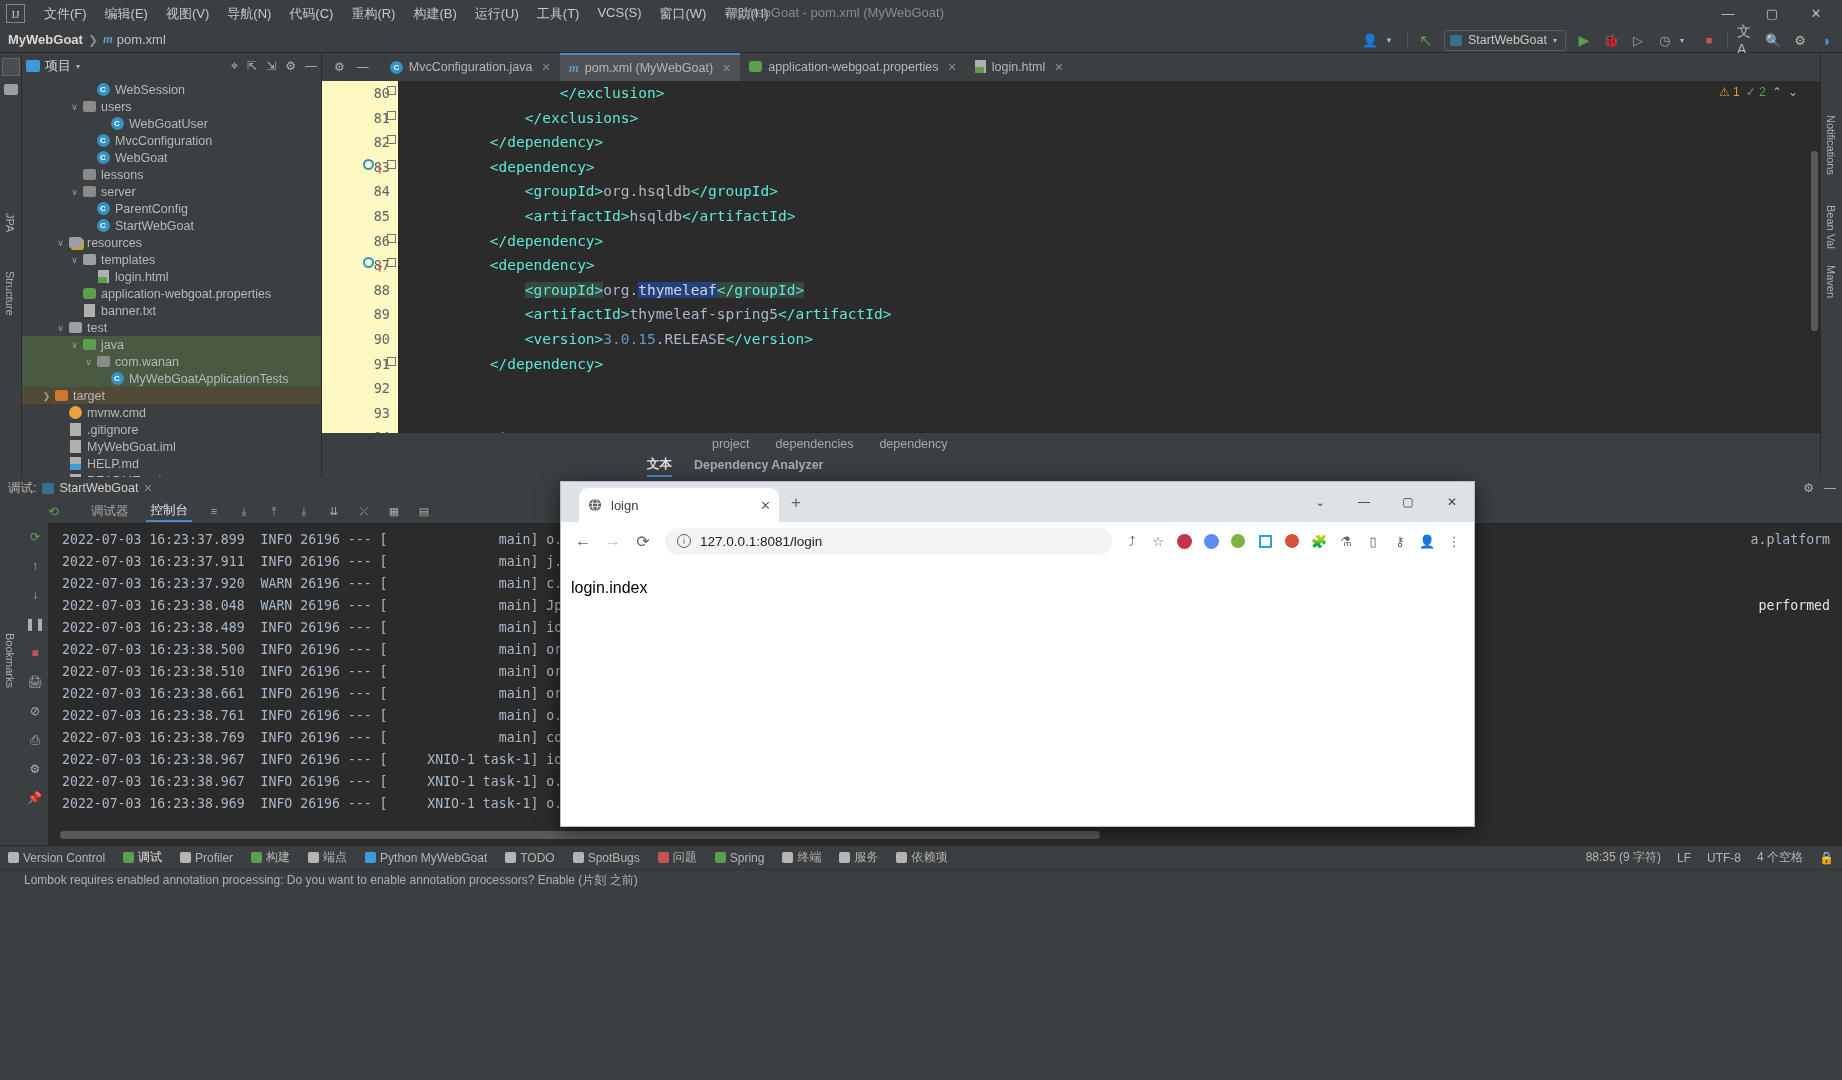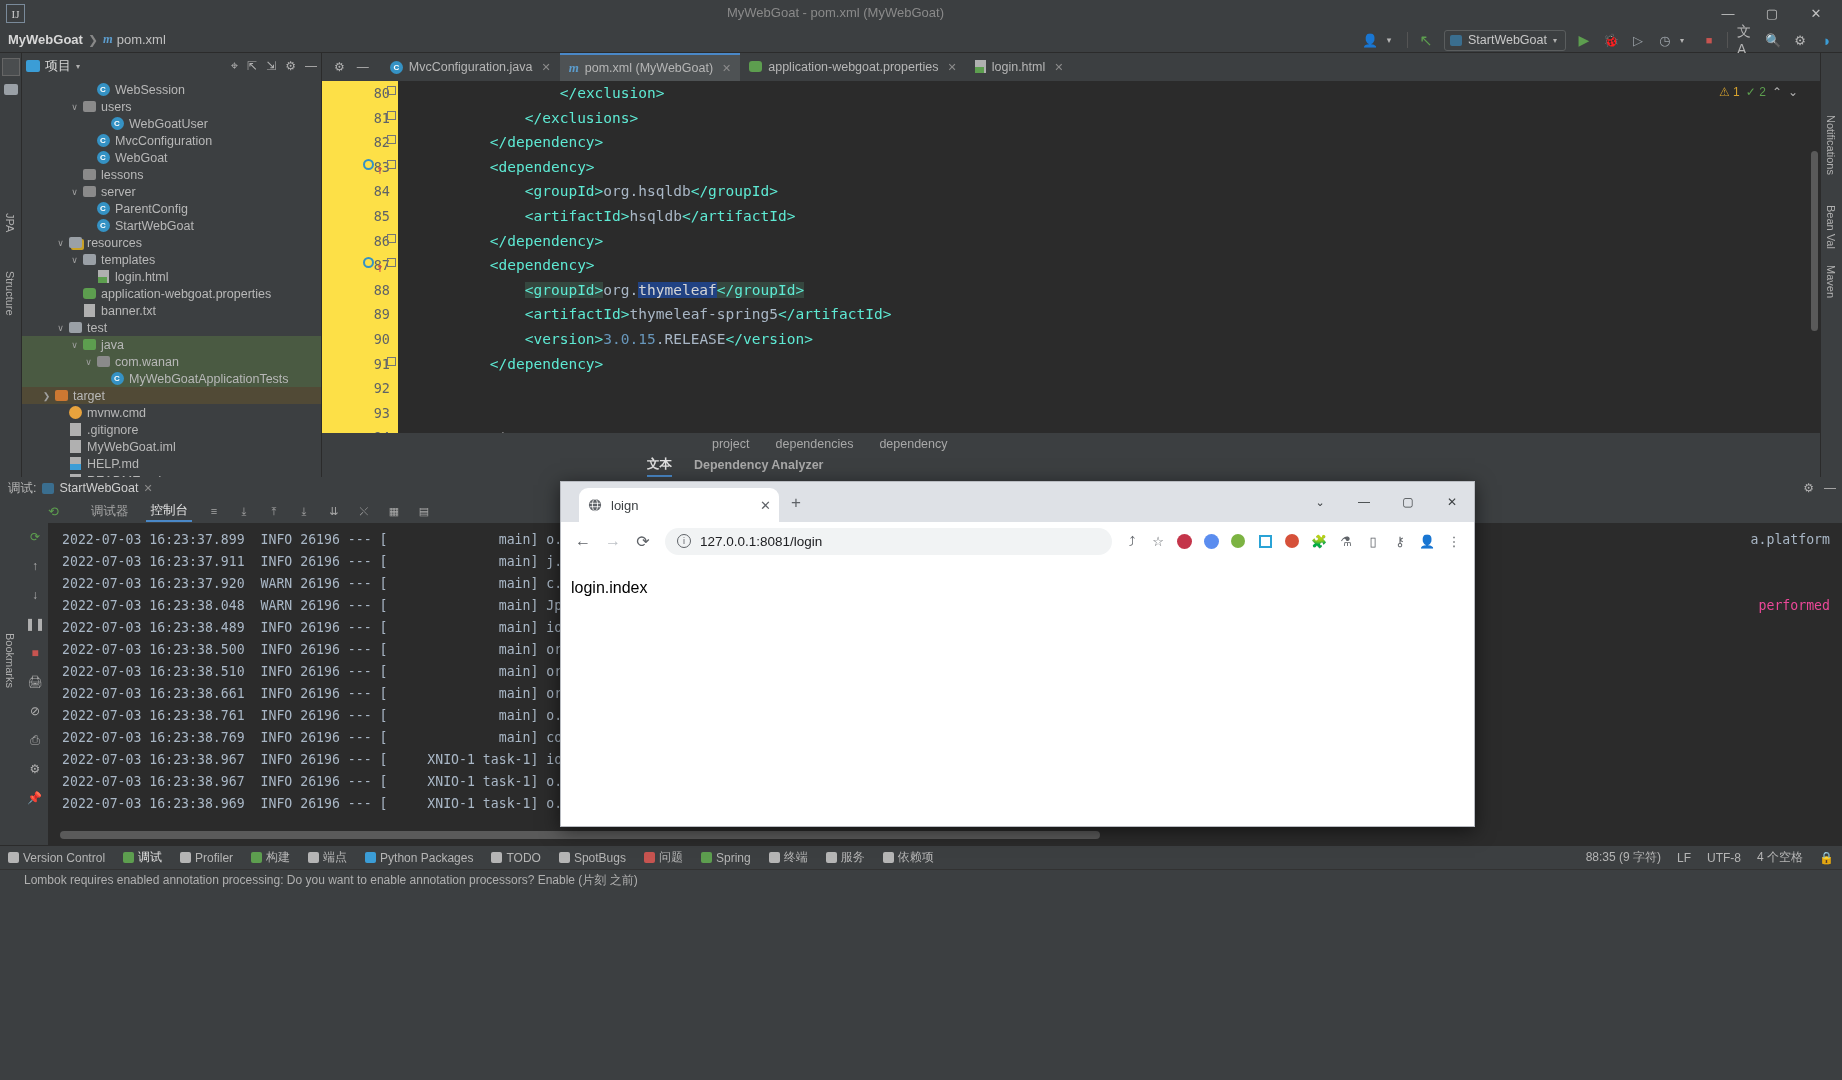--- a/index.html
+++ b/index.html
@@ -65,21 +65,21 @@
   .editor { flex:1; background:#2b2b2b; display:flex; flex-direction:column; position:relative;}
   .tabsbar { height:28px; background:#3c3f41; display:flex; align-items:stretch; position:relative;}
   .tabs-pre { display:flex; align-items:center; gap:12px; padding:0 12px; }
   .etab { display:flex; align-items:center; gap:6px; padding:0 9px; font-size:12.5px; color:#b6b6b6;
           border-bottom:none; position:relative; white-space:nowrap;}
   .etab.active { background:#4e5254; border-top:2px solid #4a88c7;}
   .etab .x { color:#8c8c8c; font-size:11px; margin-left:3px;}
   .etab .ti { font-size:11px;}
 
   .code-wrap { flex:1; display:flex; background:#2b2b2b; position:relative; overflow:hidden;}
-  .gutter { width:76px; background:#fde047; position:relative; flex-shrink:0;}
+  .gutter { width:76px; background:#fef9c3; position:relative; flex-shrink:0;}
   .gline { height:24.6px; line-height:24.6px; text-align:right; padding-right:8px; color:#606366;
            font-family:"DejaVu Sans Mono", monospace; font-size:13.5px; position:relative;}
   .gline .bp { position:absolute; right:-36px; top:4px; width:11px;height:11px;border-radius:50%;
                border:2px solid #3592c4;}
   .gline .arw { position:absolute; right:-50px; top:3px; color:#d85050; font-size:13px;}
   .gline .fold { position:absolute; right:-60px; top:5px; width:9px;height:9px;border:1px solid #757575; }
 
   .codearea { flex:1; position:relative; font-family:"DejaVu Sans Mono", monospace; font-size:14.5px;
               padding-left:22px; overflow:hidden;}
   .cline { height:24.6px; line-height:24.6px; white-space:pre; color:#a9b7c6;}
@@ -174,20 +174,34 @@
 
   .dot { width:8px;height:8px;border-radius:50%; display:inline-block;}
 </style>
 </head>
 <body>
 
 <div class="app">
 
   <div class="menubar">
     <div class="ij-logo">IJ</div>
+    <div id="menu-items" style="display:flex;">
+        <div class="menu-item">文件(F)</div>
+        <div class="menu-item">编辑(E)</div>
+        <div class="menu-item">视图(V)</div>
+        <div class="menu-item">导航(N)</div>
+        <div class="menu-item">代码(C)</div>
+        <div class="menu-item">重构(R)</div>
+        <div class="menu-item">构建(B)</div>
+        <div class="menu-item">运行(U)</div>
+        <div class="menu-item">工具(T)</div>
+        <div class="menu-item">VCS(S)</div>
+        <div class="menu-item">窗口(W)</div>
+        <div class="menu-item">帮助(H)</div>
+      </div>
     <div class="win-title">MyWebGoat - pom.xml (MyWebGoat)</div>
     <div class="wincontrols">
       <div class="wc">—</div>
       <div class="wc">▢</div>
       <div class="wc">✕</div>
     </div>
   </div>
 
   <div class="navbar">
     <span class="nav-proj">MyWebGoat</span>
@@ -553,21 +567,21 @@
         <span class="ci">🖨</span>
         <span class="ci">⊘</span>
         <span class="ci">⎙</span>
         <span class="ci">⚙</span>
         <span class="ci">📌</span>
       </div>
       <div class="console" id="console">
           <div class="logline"><span class="lg-ts">2022-07-03 16:23:37.899</span>  <span class="lg-info">INFO</span> 26196 --- [              main] o.h.e.t.j.p.i.JtaPlatformInitiator    <span style="float:right;color:#a9b7c6;padding-right:12px;">a.platform</span></div>
           <div class="logline"><span class="lg-ts">2022-07-03 16:23:37.911</span>  <span class="lg-info">INFO</span> 26196 --- [              main] j.LocalContainerEntityManagerFactoryBean</div>
           <div class="logline"><span class="lg-ts">2022-07-03 16:23:37.920</span>  <span class="lg-warn">WARN</span> 26196 --- [              main] c.w.webgoat                           </div>
-          <div class="logline"><span class="lg-ts">2022-07-03 16:23:38.048</span>  <span class="lg-warn">WARN</span> 26196 --- [              main] JpaBaseConfiguration                  <span style="float:right;color:#ec4899;padding-right:12px;">performed</span></div>
+          <div class="logline"><span class="lg-ts">2022-07-03 16:23:38.048</span>  <span class="lg-warn">WARN</span> 26196 --- [              main] JpaBaseConfiguration                  <span style="float:right;color:#e5e5e5;padding-right:12px;">performed</span></div>
           <div class="logline"><span class="lg-ts">2022-07-03 16:23:38.489</span>  <span class="lg-info">INFO</span> 26196 --- [              main] io.undertow                           </div>
           <div class="logline"><span class="lg-ts">2022-07-03 16:23:38.500</span>  <span class="lg-info">INFO</span> 26196 --- [              main] org.xnio                              </div>
           <div class="logline"><span class="lg-ts">2022-07-03 16:23:38.510</span>  <span class="lg-info">INFO</span> 26196 --- [              main] org.xnio.nio                          <span class="lg-msg">: XNIO NIO Implementation Version 3.8.6.Final</span></div>
           <div class="logline"><span class="lg-ts">2022-07-03 16:23:38.661</span>  <span class="lg-info">INFO</span> 26196 --- [              main] org.jboss.threads                     <span class="lg-msg">: JBoss Threads version 3.1.0.Final</span></div>
           <div class="logline"><span class="lg-ts">2022-07-03 16:23:38.761</span>  <span class="lg-info">INFO</span> 26196 --- [              main] o.s.b.w.e.undertow.UndertowWebServer  <span class="lg-msg">: Undertow started on port(s) 8081 (http)</span></div>
           <div class="logline"><span class="lg-ts">2022-07-03 16:23:38.769</span>  <span class="lg-info">INFO</span> 26196 --- [              main] com.wanan.webgoat.server.StartWebGoat <span class="lg-msg">: Started StartWebGoat in 4.972 seconds (JVM running for 6.562)</span></div>
           <div class="logline"><span class="lg-ts">2022-07-03 16:23:38.967</span>  <span class="lg-info">INFO</span> 26196 --- [     XNIO-1 task-1] io.undertow.servlet                   <span class="lg-msg">: Initializing Spring DispatcherServlet 'dispatcherServlet'</span></div>
           <div class="logline"><span class="lg-ts">2022-07-03 16:23:38.967</span>  <span class="lg-info">INFO</span> 26196 --- [     XNIO-1 task-1] o.s.web.servlet.DispatcherServlet     <span class="lg-msg">: Initializing Servlet 'dispatcherServlet'</span></div>
           <div class="logline"><span class="lg-ts">2022-07-03 16:23:38.969</span>  <span class="lg-info">INFO</span> 26196 --- [     XNIO-1 task-1] o.s.web.servlet.DispatcherServlet     <span class="lg-msg">: Completed initialization in 2 ms</span></div>
           <div class="cons-scroll" style="left: 12px; width: 1040px;"></div>
@@ -592,21 +606,21 @@
         <div class="sb-item">
           <span style="width:11px;height:11px;display:inline-block;border-radius:2px;background:#5d9e4f;"></span>
           <span>构建</span>
         </div>
         <div class="sb-item">
           <span style="width:11px;height:11px;display:inline-block;border-radius:2px;background:#b5b5b5;"></span>
           <span>端点</span>
         </div>
         <div class="sb-item">
           <span style="width:11px;height:11px;display:inline-block;border-radius:2px;background:#3b9dd6;"></span>
-          <span>Python Packages</span>
+          <span>Python MyWebGoat</span>
         </div>
         <div class="sb-item">
           <span style="width:11px;height:11px;display:inline-block;border-radius:2px;background:#b5b5b5;"></span>
           <span>TODO</span>
         </div>
         <div class="sb-item">
           <span style="width:11px;height:11px;display:inline-block;border-radius:2px;background:#b5b5b5;"></span>
           <span>SpotBugs</span>
         </div>
         <div class="sb-item">

